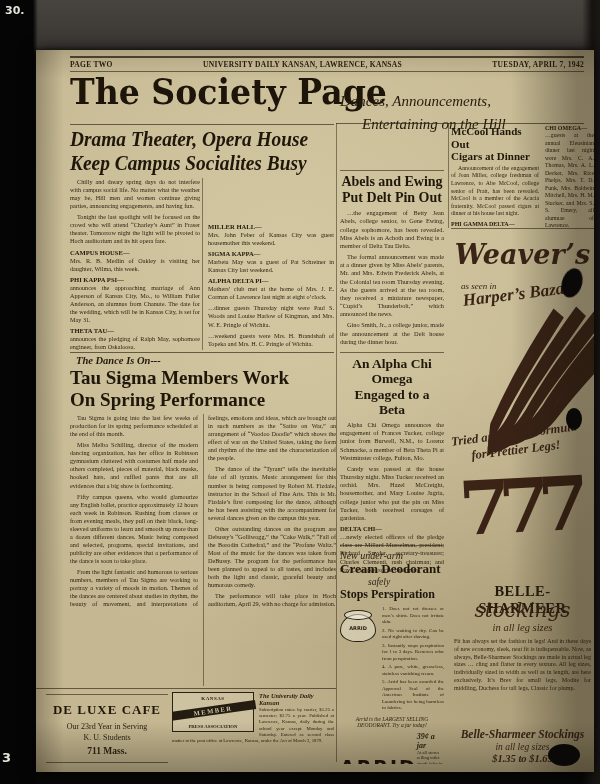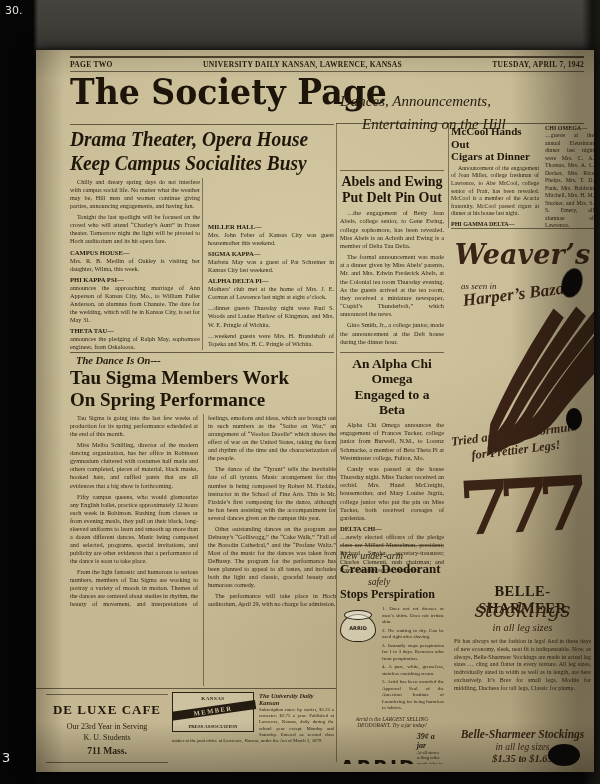--- a/index.html
+++ b/index.html
@@ -4,21 +4,21 @@
 <style>
   html,body{margin:0;padding:0;background:#000;}
   .scan{
     position:relative;width:600px;height:784px;overflow:hidden;
     font-family:"Liberation Serif",serif;
     background:
       linear-gradient(to right, #050505 0px, #050505 33px, rgba(5,5,5,0) 38px),
       linear-gradient(to left, #1a1813 0px, #151310 8px, rgba(21,19,16,0) 18px),
       linear-gradient(to bottom, #47443f 0px, #3b3834 46px, #12100d 56px, #0b0a09 720px, #070707 100%);
   }
-  .corner-mark{position:absolute;color:#e4e2da;font-family:"DejaVu Sans",sans-serif;font-weight:normal;}
+  .corner-mark{position:absolute;color:#e4e2da;font-family:"DejaVu Sans",sans-serif;font-weight:bold;}
   .corner-mark.top{left:5px;top:4px;font-size:11px;}
   .corner-mark.bottom{left:2px;top:750px;font-size:13px;}
   .paper{
     position:absolute;left:36px;top:50px;width:558px;height:722px;
     background:
       radial-gradient(120% 90% at 45% 30%, rgba(255,246,210,.28), rgba(255,246,210,0) 60%),
       radial-gradient(90% 60% at 88% 85%, rgba(80,62,30,.20), rgba(80,62,30,0) 70%),
       #c4b791;
     box-shadow:0 0 14px rgba(0,0,0,.85);
     color:#2c2213;

